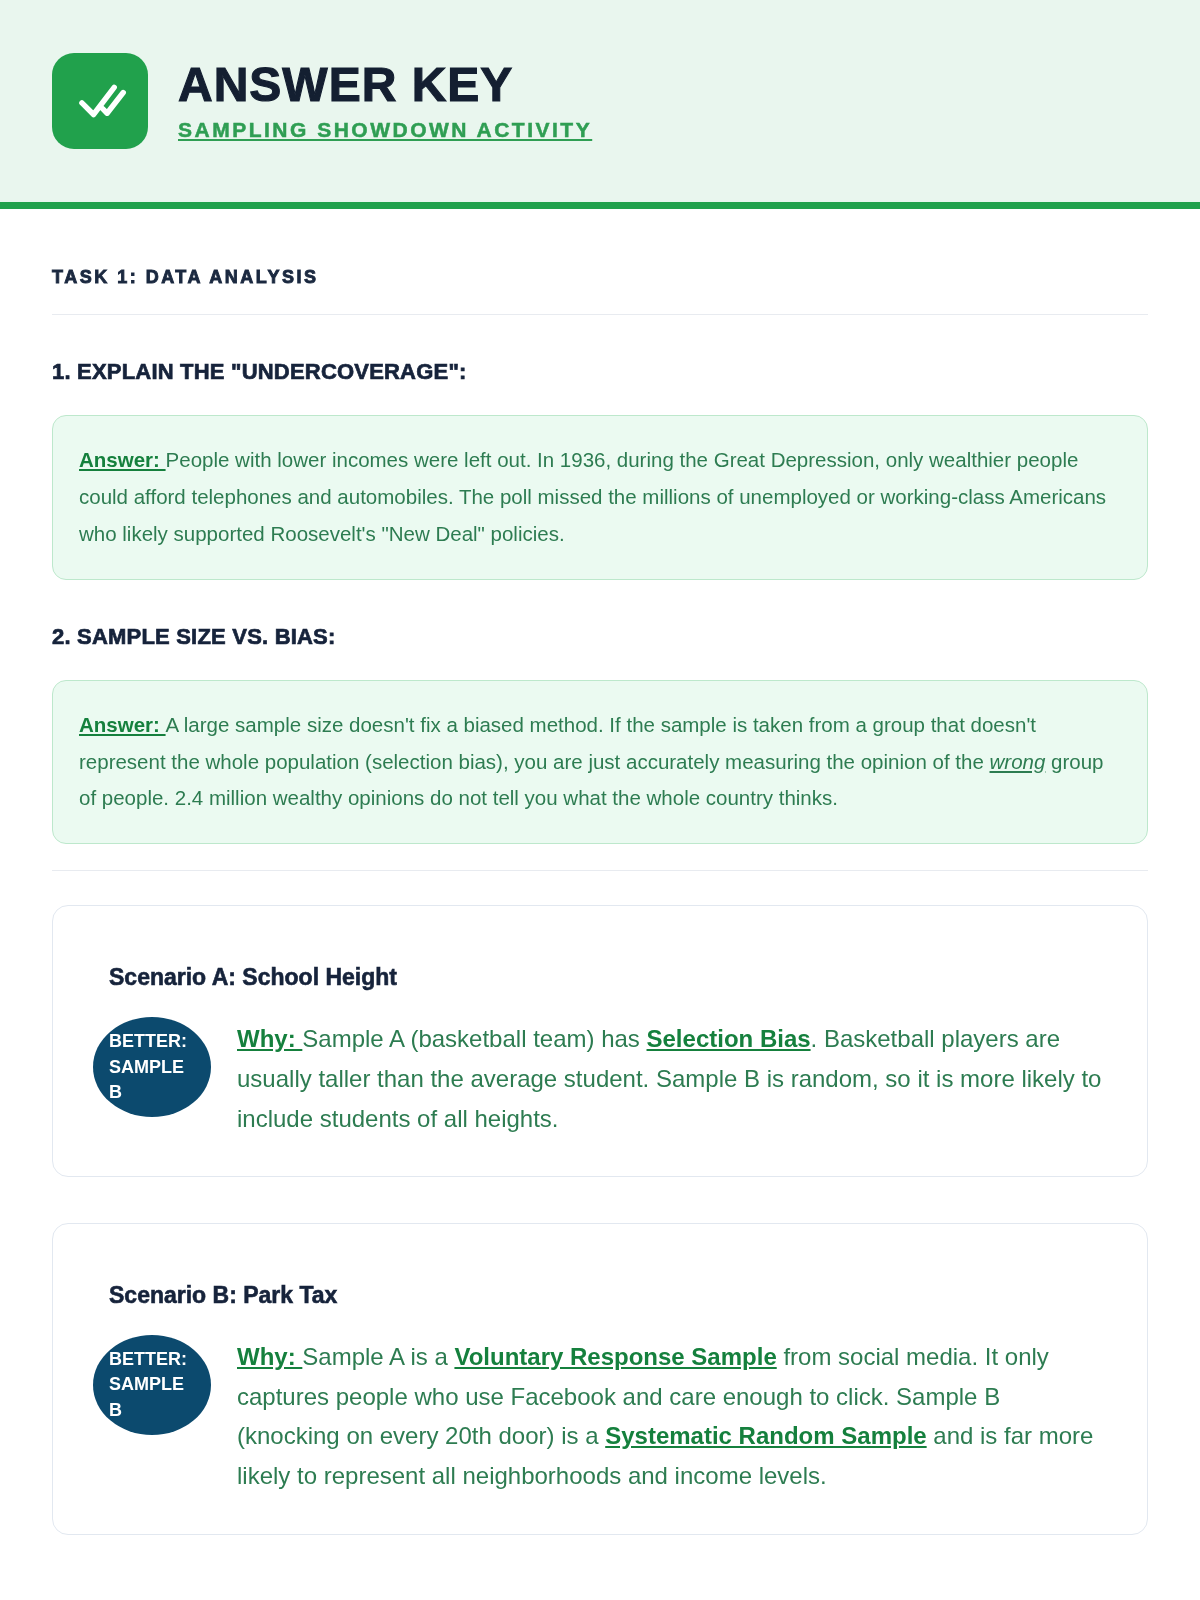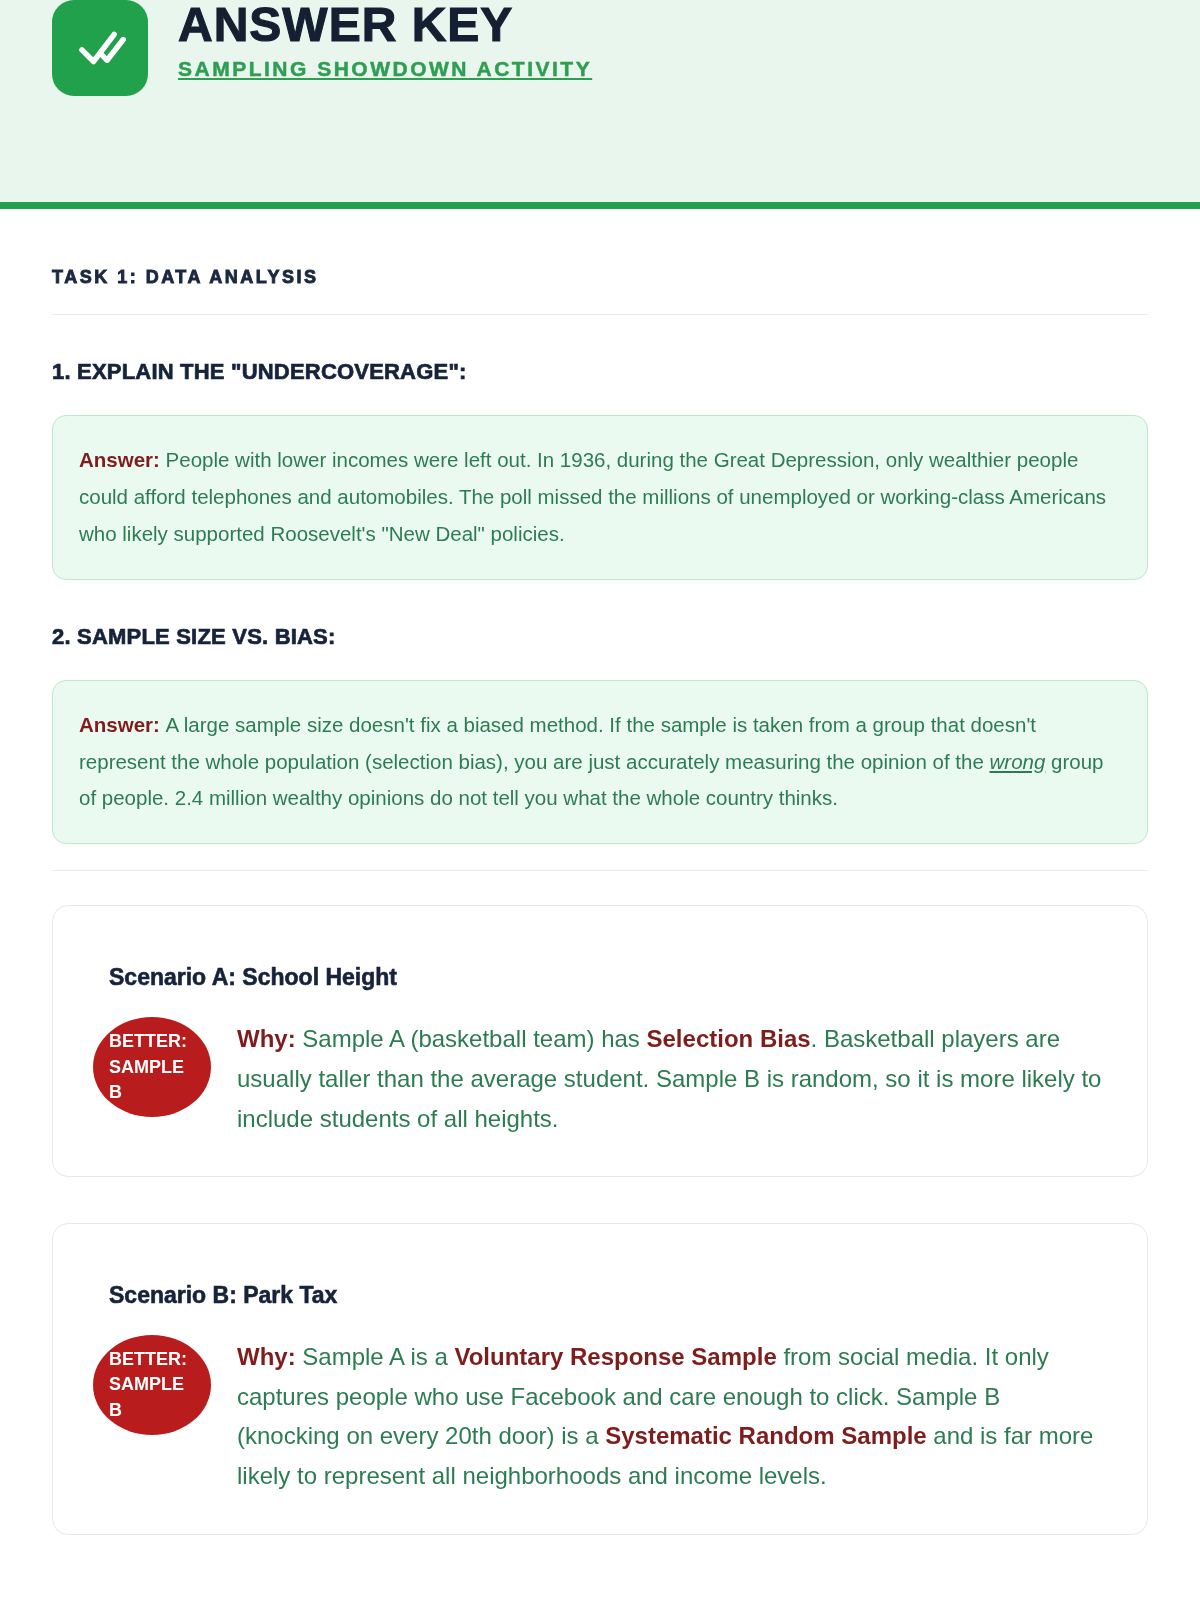--- a/index.html
+++ b/index.html
@@ -6,21 +6,21 @@
     margin: 0; padding: 0;
     width: 1200px; height: 1600px;
     overflow: hidden;
     background: #ffffff;
     font-family: "Liberation Sans", sans-serif;
   }
   .header {
     background: #e9f6ee;
     height: 202px;
     display: flex;
-    align-items: flex-start;
+    align-items: center;
     padding: 0 52px;
     box-sizing: border-box;
   }
   .accent-bar { height: 7px; background: #21a14c; }
   .logo {
     width: 96px; height: 96px;
     border-radius: 22px;
     background: #21a14c;
     display: flex; align-items: center; justify-content: center;
     flex: none;
@@ -76,21 +76,21 @@
     border-radius: 14px;
     padding: 26px;
     box-sizing: border-box;
   }
   .answer-text {
     margin: 0;
     font-size: 20.5px;
     line-height: 1.8;
     color: #2d7c51;
   }
-  .runs .b { font-weight: bold; color: #7f1d1d; }
+  .runs .b { font-weight: bold; color: #15803d; text-decoration: underline; }
   .runs .i { font-style: italic; text-decoration: underline; }
   .scenario-card {
     margin-top: 34px;
     border: 1.5px solid #e2e8f0;
     border-radius: 16px;
     padding: 42px 40px 38px;
     background: #ffffff;
   }
   .scenario-card.second { margin-top: 46px; }
   .scenario-title {
@@ -103,21 +103,21 @@
   .scenario-row {
     display: flex;
     align-items: flex-start;
     gap: 26px;
     margin-top: 26px;
   }
   .better-badge {
     flex: none;
     width: 118px; height: 100px;
     border-radius: 50%;
-    background: #b91c1c;
+    background: #0c4a6e;
     color: #ffffff;
     font-size: 18px;
     font-weight: bold;
     line-height: 1.42;
     display: flex;
     align-items: center;
     box-sizing: border-box;
     padding: 0 14px 0 16px;
     word-spacing: 2px;
   }

